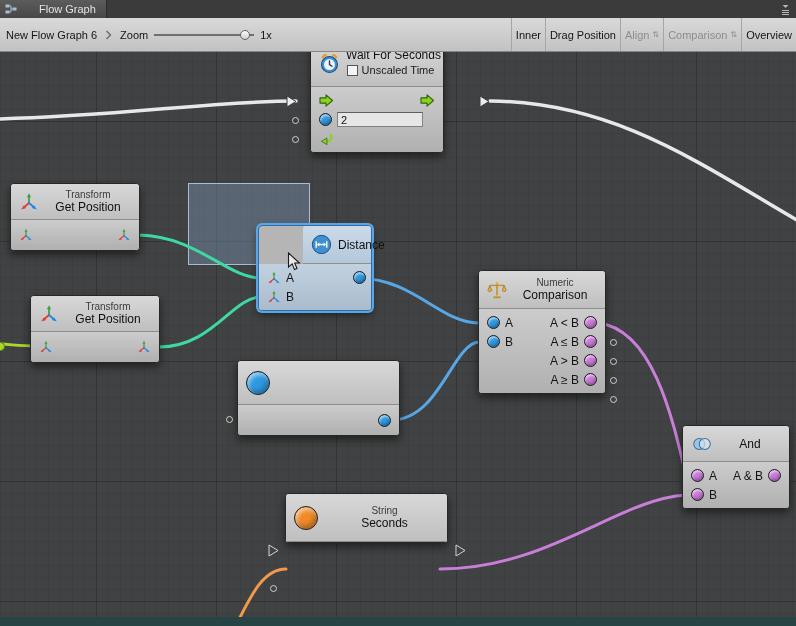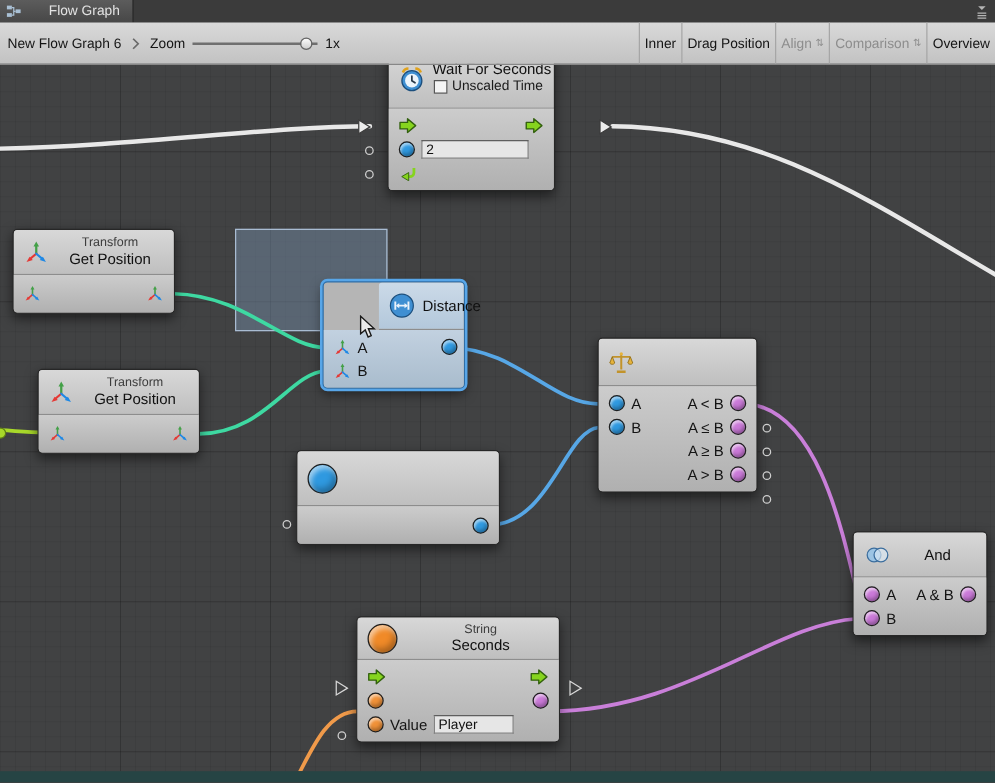--- a/index.html
+++ b/index.html
@@ -307,20 +307,24 @@
         <span class="port blue"></span>
       </div>
     </div>
   </div>
 
   <div class="node" style="left:478px;top:233px;width:128px;">
     <div class="nh" style="height:38px;">
       <svg width="20" height="20">
           <use href="#sym-scales"></use>
         </svg>
+      <div class="ncol">
+        <div class="sub">Numeric</div>
+        <div class="ttl">Comparison</div>
+      </div>
     </div>
     <div class="nb">
       <div class="row spread">
         <span class="grp">
           <span class="port blue"></span>
           <span class="plabel">A</span>
         </span>
         <span class="grp">
           <span class="plabel">A &lt; B</span>
           <span class="port purple"></span>
@@ -330,25 +334,25 @@
         <span class="grp">
           <span class="port blue"></span>
           <span class="plabel">B</span>
         </span>
         <span class="grp">
           <span class="plabel">A ≤ B</span>
           <span class="port purple"></span>
         </span>
       </div>
       <div class="row end">
+        <span class="plabel">A &gt; B</span>
+        <span class="port purple"></span>
+      </div>
+      <div class="row end">
         <span class="plabel">A ≥ B</span>
-        <span class="port purple"></span>
-      </div>
-      <div class="row end">
-        <span class="plabel">A &gt; B</span>
         <span class="port purple"></span>
       </div>
     </div>
   </div>
 
   <div class="node" style="left:682px;top:388px;width:108px;">
     <div class="nh" style="height:36px;">
       <svg width="22" height="14">
           <use href="#sym-venn"></use>
         </svg>
@@ -368,44 +372,25 @@
         </span>
       </div>
       <div class="row">
         <span class="port purple"></span>
         <span class="plabel">B</span>
       </div>
     </div>
   </div>
 
   <div class="node" style="left:285px;top:456px;width:163px;">
-    <div class="nh" style="height:34px;gap:12px;">
+    <div class="nh" style="height:48px;gap:12px;">
       <span class="bigport orange"></span>
       <div class="ncol">
         <div class="sub">String</div>
         <div class="ttl">Seconds</div>
-      </div>
-    </div>
-    <div class="nb">
-      <div class="row spread">
-        <svg width="15" height="13">
-            <use href="#sym-flow"></use>
-          </svg>
-        <svg width="15" height="13">
-            <use href="#sym-flow"></use>
-          </svg>
-      </div>
-      <div class="row spread">
-        <span class="port orange"></span>
-        <span class="port purple"></span>
-      </div>
-      <div class="row">
-        <span class="port orange"></span>
-        <span class="plabel">Value</span>
-        <input class="field" style="width: 64px;" value="Player">
       </div>
     </div>
   </div>
 
   <div class="pin" style="left:286px;top:58px;">
     <svg width="11" height="13" viewBox="0 0 11 13">
         <path d="M1 1 L10 6.5 L1 12 Z" fill="#ececec" stroke="#3c3c3c"></path>
       </svg>
   </div>
   <div class="pin" style="left:479px;top:58px;">

